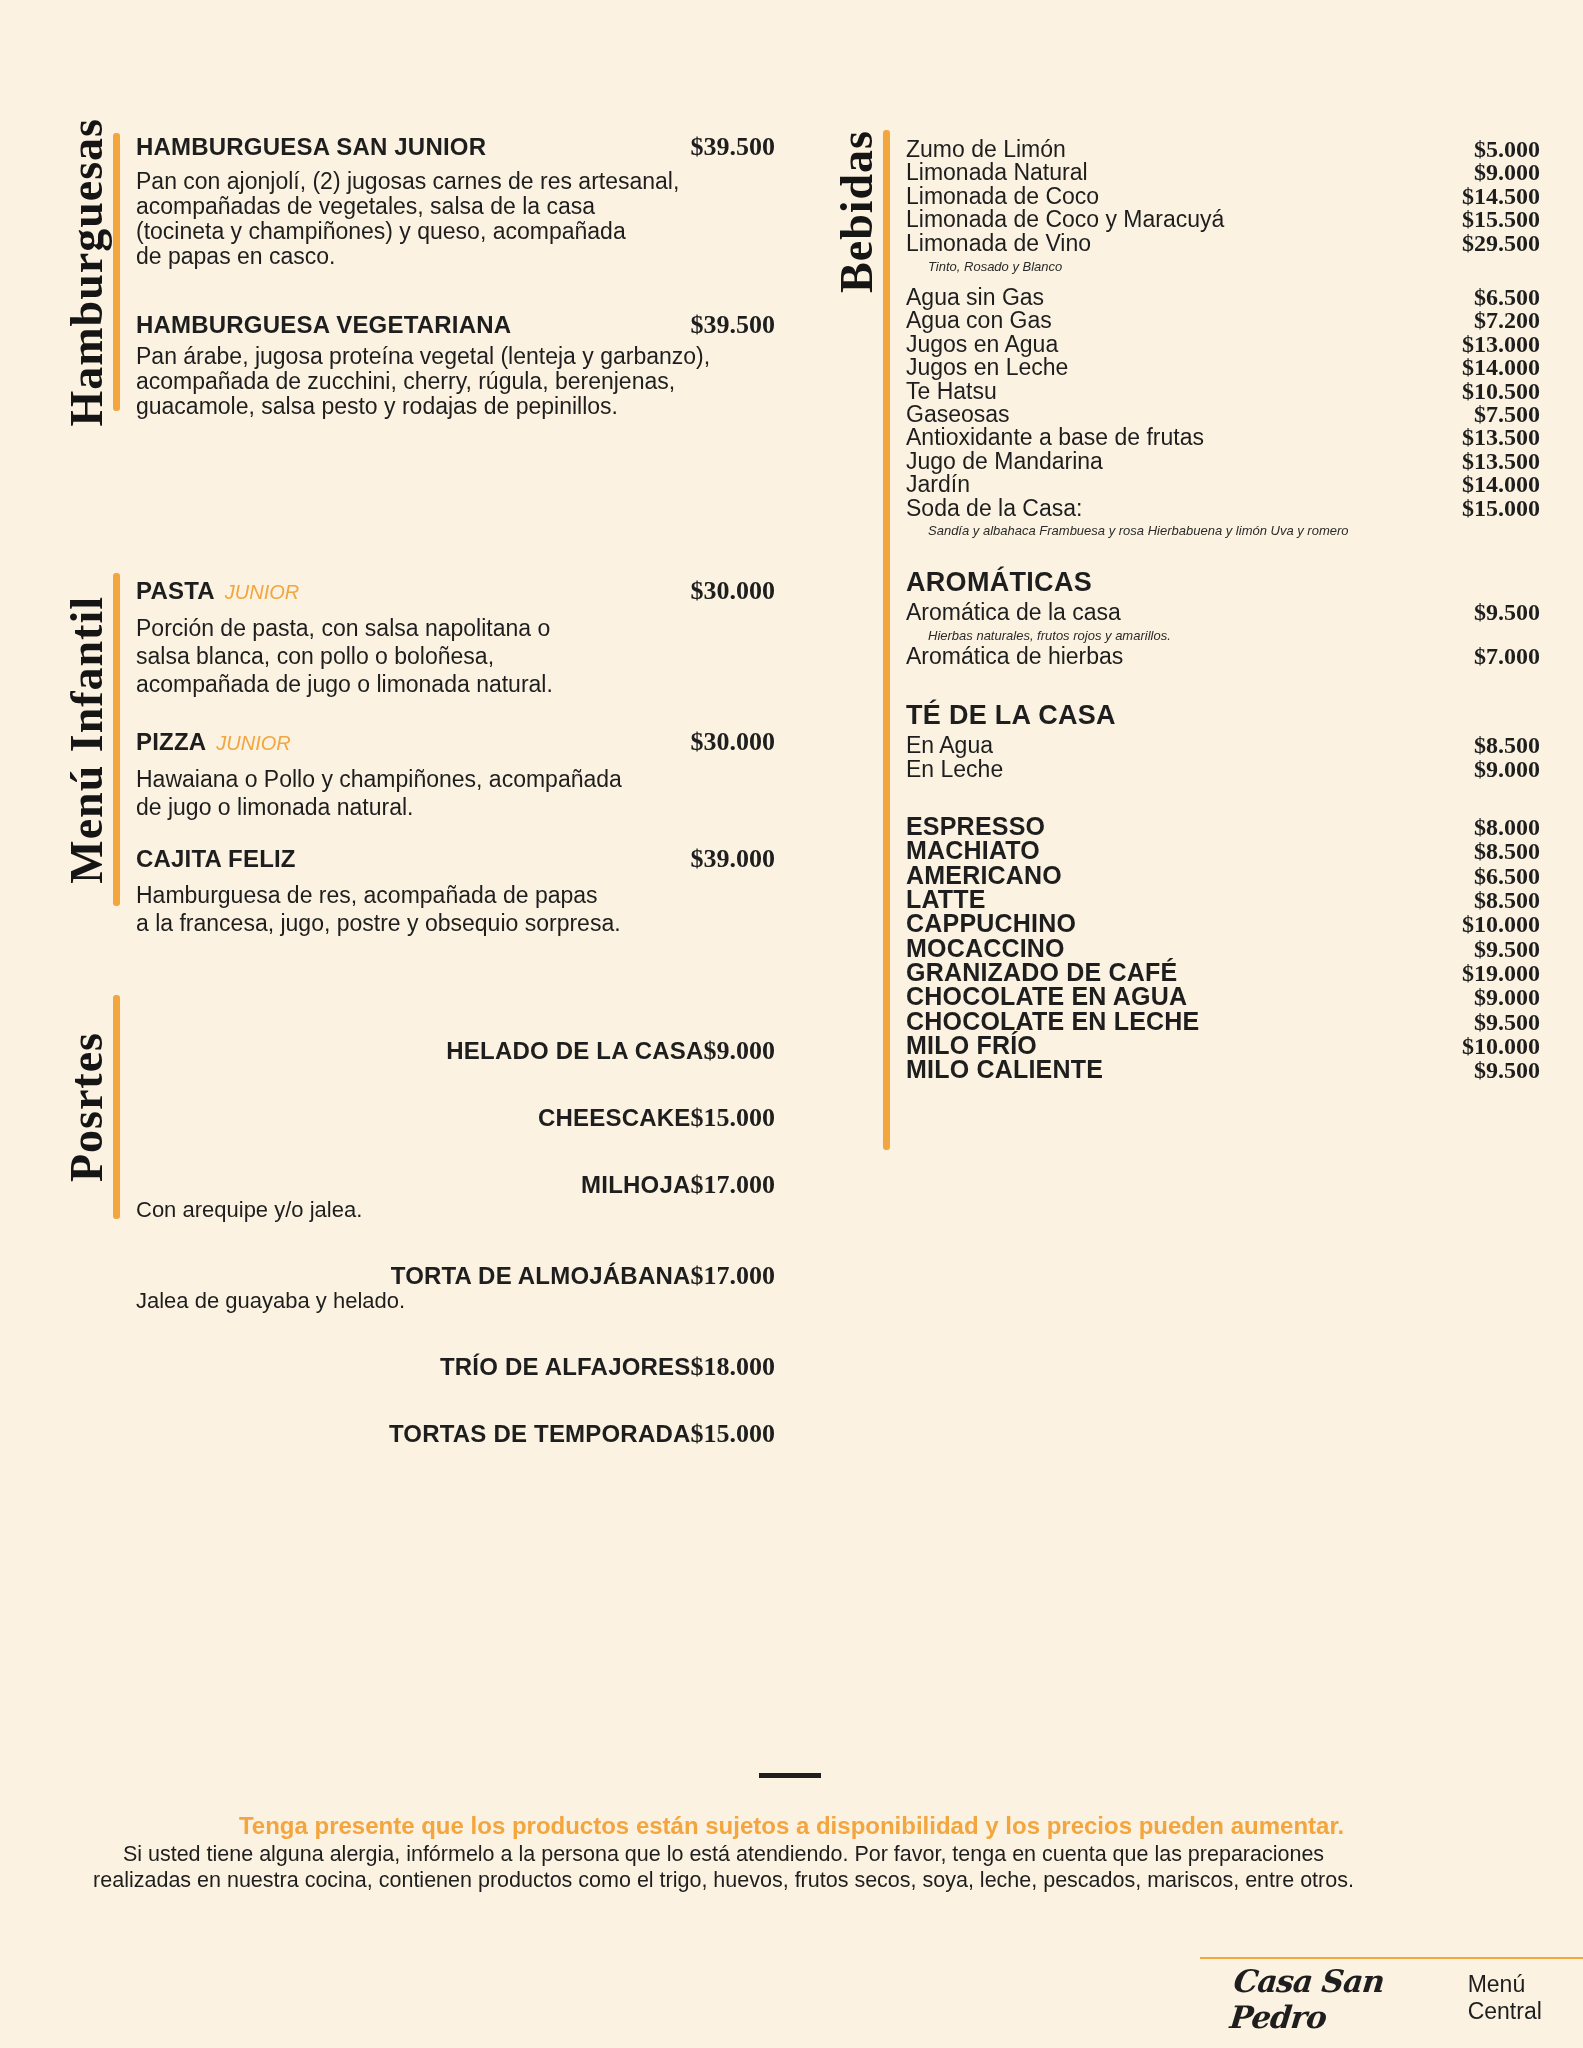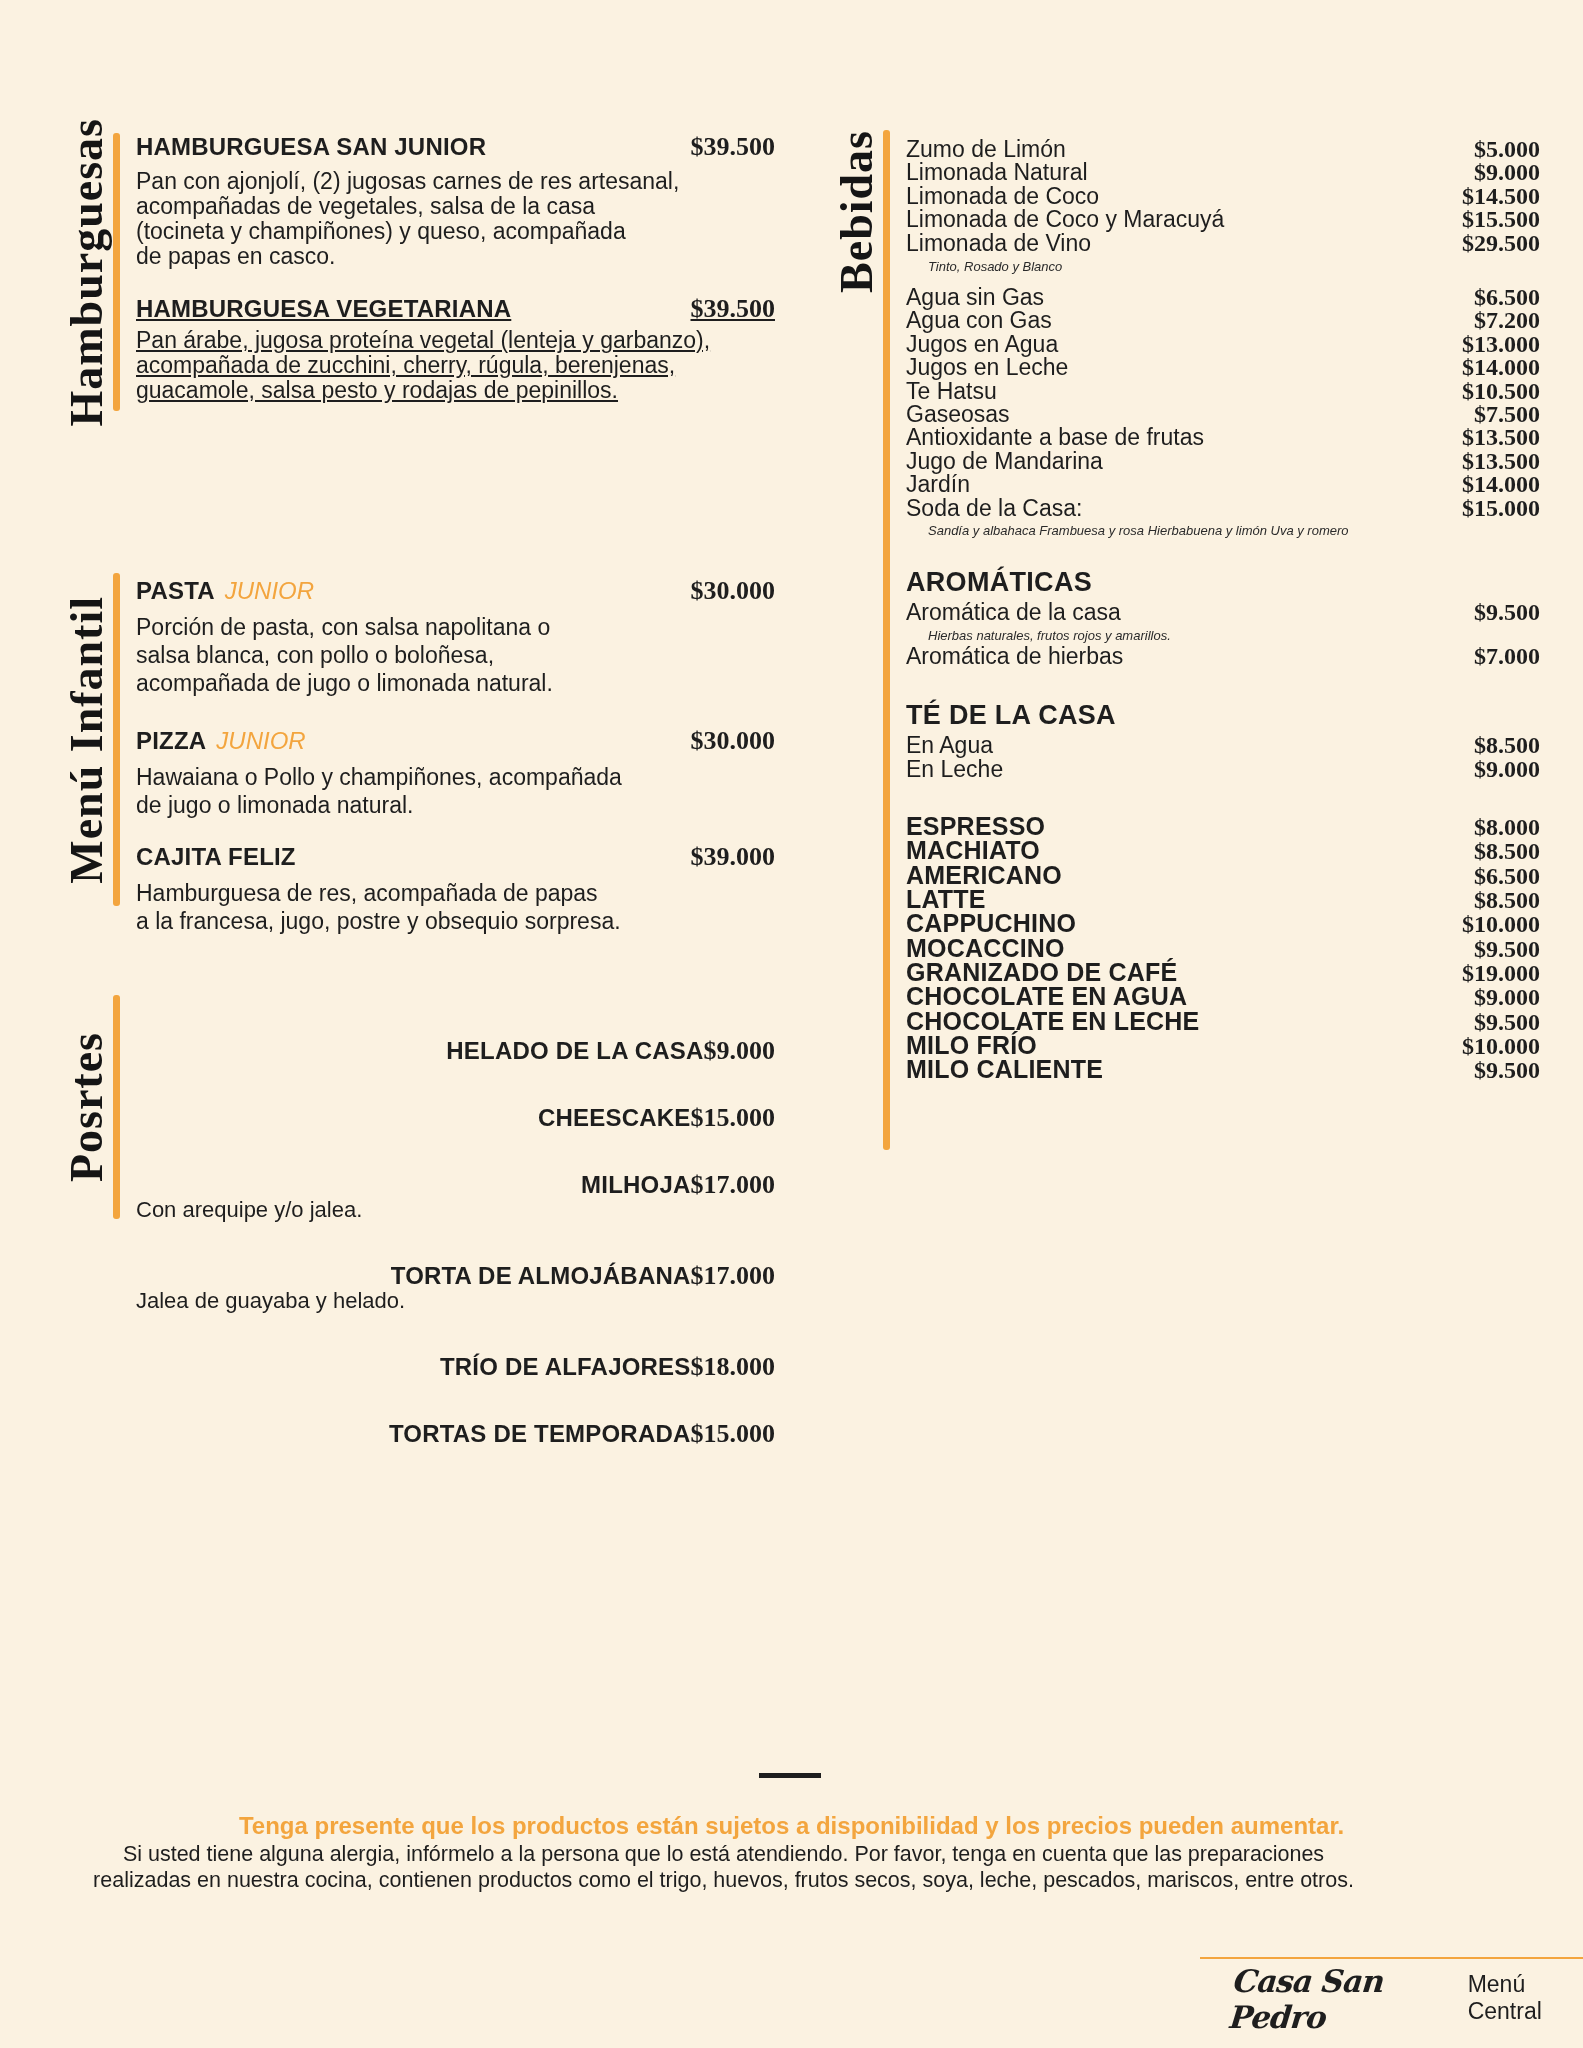--- a/index.html
+++ b/index.html
@@ -20,26 +20,26 @@
     font-family:"Liberation Serif",serif;font-weight:bold;font-size:46px;
     line-height:1;letter-spacing:1px;color:#151515;white-space:nowrap;
   }
   .bar{width:7px;background:var(--accent);border-radius:3px;flex:none;}
   .content{flex:1;padding-left:16px;}
 
   
   .title-row{display:flex;justify-content:space-between;align-items:baseline;line-height:28px;}
   .title-left{display:flex;align-items:baseline;}
   .item-name{font-weight:bold;font-size:24px;letter-spacing:.2px;}
-  .junior{color:var(--accent);font-style:italic;font-size:24px;margin-left:10px;}
+  .junior{color:var(--accent);font-style:italic;font-size:20px;margin-left:10px;}
   .price{font-family:"Liberation Serif",serif;font-weight:bold;font-size:26px;white-space:nowrap;}
   .desc{font-size:23px;line-height:26px;white-space:pre-line;margin-top:8px;}
   .sec-h .desc{line-height:25px;}
   .sec-mi .desc{line-height:28px;}
-  .gap26{margin-top:26px;text-decoration:underline;}  .gap30{margin-top:30px;}  .gap24{margin-top:24px;}
+  .gap26{margin-top:42px;}  .gap30{margin-top:30px;}  .gap24{margin-top:24px;}
 
   
   .p-row{display:flex;justify-content:flex-end;align-items:baseline;line-height:27px;margin-top:40px;}
   .p-name{font-weight:bold;font-size:24px;letter-spacing:.2px;}
   .p-desc{font-size:22px;line-height:24px;}
 
   
   .d-row{display:flex;justify-content:space-between;align-items:baseline;line-height:23.4px;}
   .d-name{font-size:23px;}
   .d-price{font-family:"Liberation Serif",serif;font-weight:bold;font-size:24px;white-space:nowrap;}

